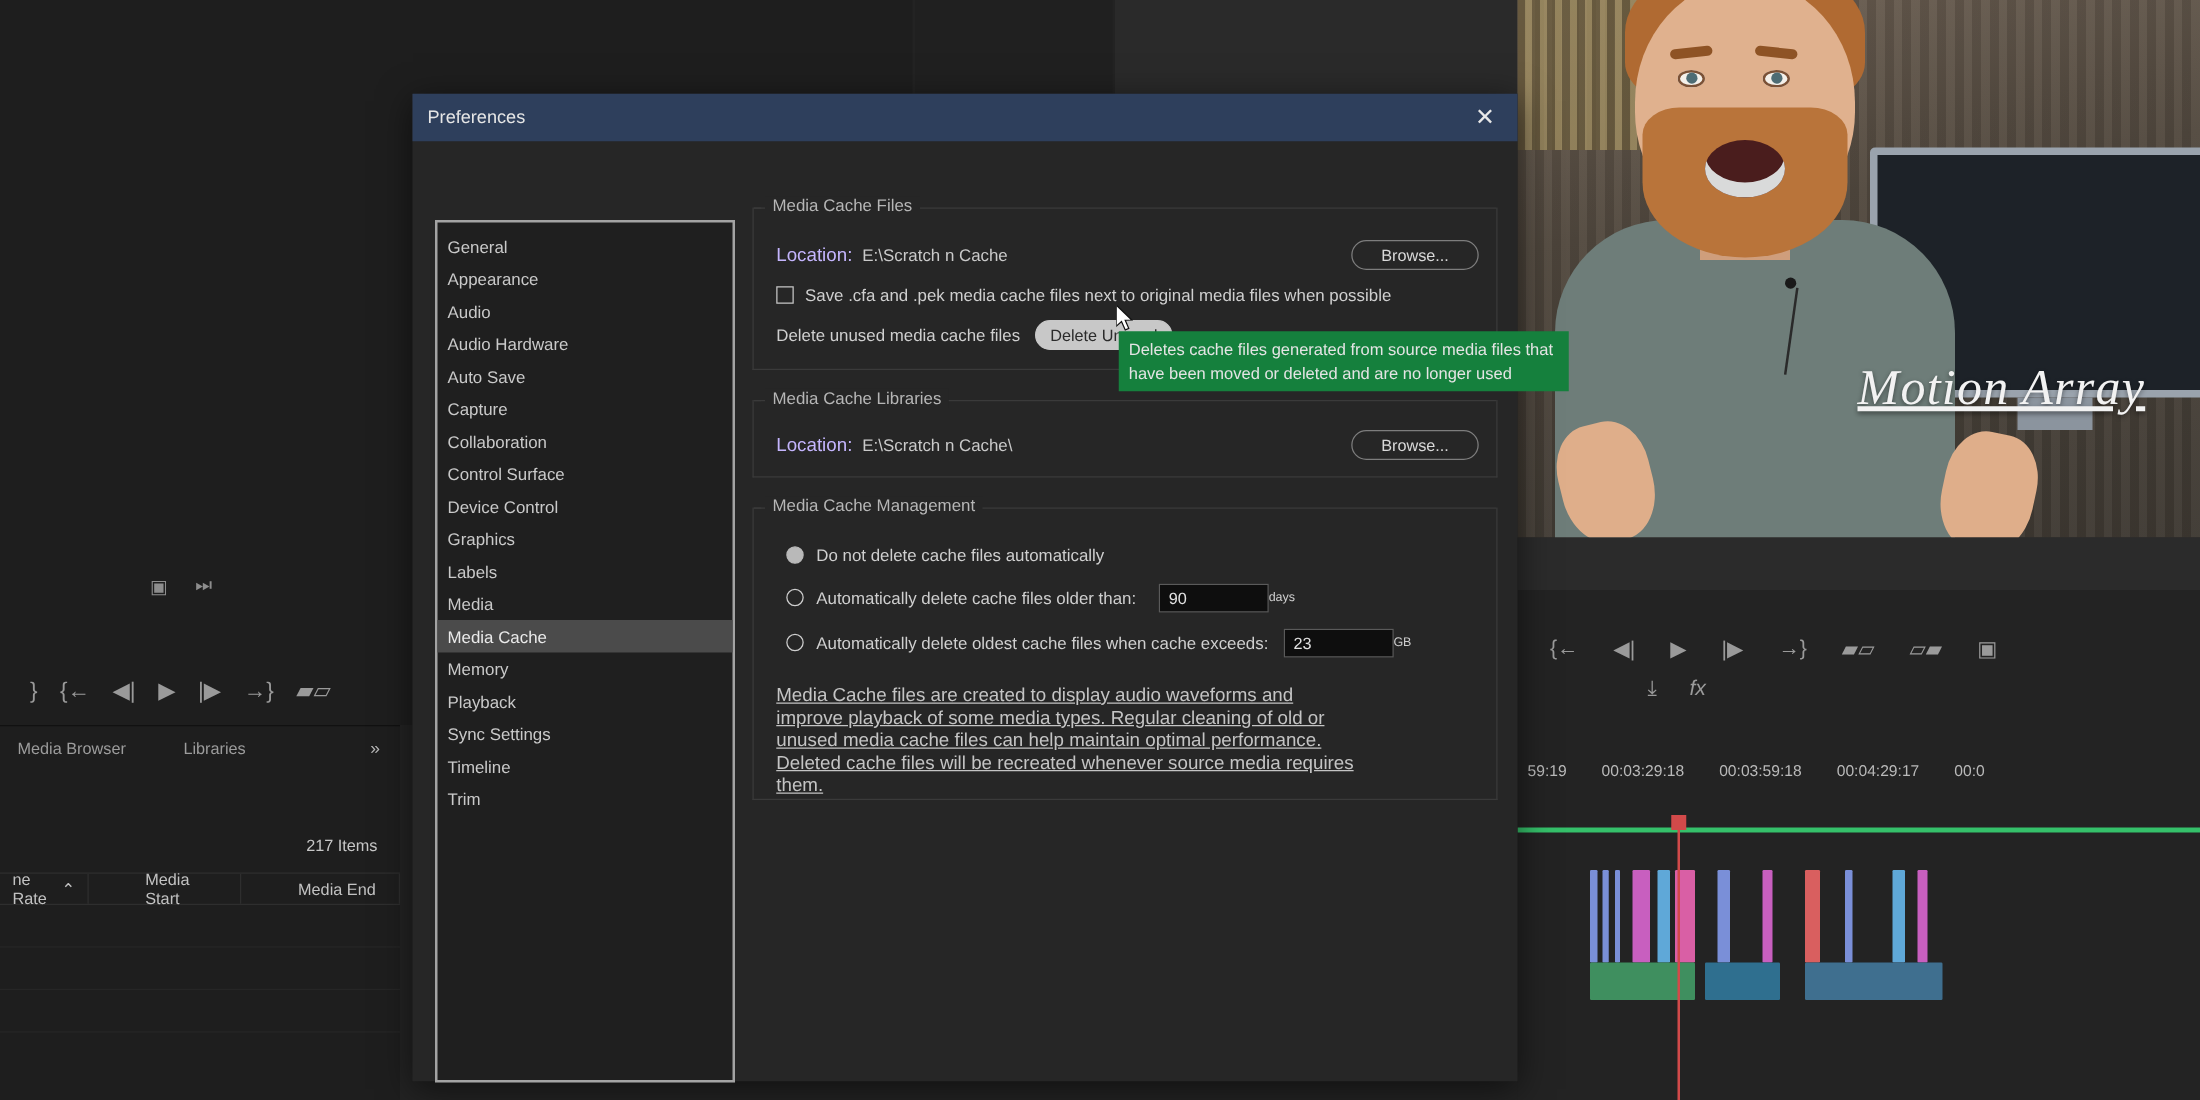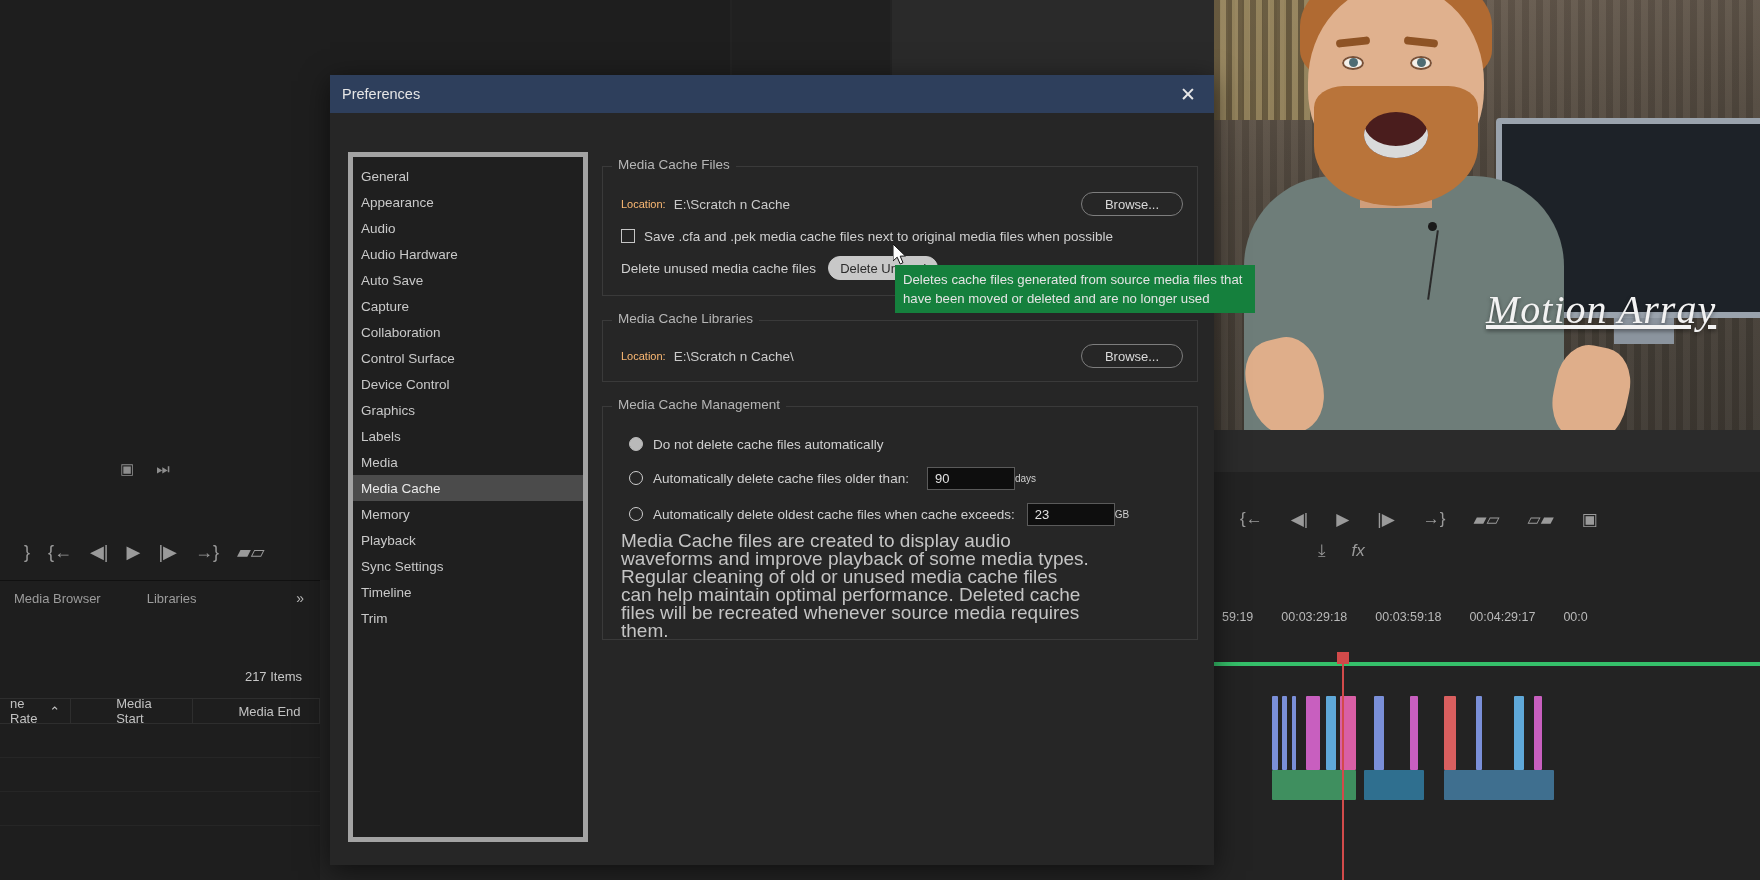--- a/index.html
+++ b/index.html
@@ -85,51 +85,51 @@
   .tl-right-strip { position:absolute; left:1214px; top:430px; width:546px; height:42px; background:#2b2b2b;}
 
   
   .dialog { position:absolute; left:330px; top:75px; width:884px; height:790px;
     background:#262626; box-shadow:0 6px 26px rgba(0,0,0,.55); }
   .dlg-title { height:38px; background:#2e3f5c; display:flex; align-items:center; padding:0 12px;
     color:#e6e6e6; font-size:14.5px; }
   .dlg-close { margin-left:auto; color:#e8e8e8; font-size:19px; line-height:1; padding:2px 6px; cursor:default;}
   .dlg-body { position:relative; height:752px; }
 
-  .sidebar { position:absolute; left:18px; top:39px; width:240px; height:690px; background:#1f1f1f;
-    border:5px solid #a3a3a3; padding-top:6px; }
+  .sidebar { position:absolute; left:18px; top:63px; width:240px; height:690px; background:#1f1f1f;
+    border:2px solid #a3a3a3; padding-top:6px; }
   .side-item { height:26px; display:flex; align-items:center; padding-left:8px; color:#c9c9c9; font-size:13.5px;}
   .side-item.sel { background:#4b4b4b; color:#eaeaea; }
 
   .content { position:absolute; left:272px; top:53px; width:596px; }
 
   .group { position:relative; border:1px solid #3a3a3a; border-top:none; margin-bottom:24px;
     padding:10px 14px 14px 18px; }
   .group::before { content:""; position:absolute; left:0; top:0; width:12px; height:1px; background:#3a3a3a; }
   .glabel { position:absolute; left:9px; top:-9px; background:#262626; padding:0 6px; color:#b6b6b6; font-size:13.5px;}
   .gline-left { position:absolute; left:0; top:0; width:6px; height:1px; background:#3a3a3a;}
 
   .row { display:flex; align-items:center; min-height:32px; }
-  .loc-label { color:#fdba74; font-size:11px; }
+  .loc-label { color:#c4b5fd; font-size:15px; }
   .loc-value { color:#cacaca; font-size:13.5px; margin-left:8px; }
   .btn { margin-left:auto; min-width:102px; height:24px; border-radius:12px; border:1px solid #7d7d7d;
     background:transparent; color:#d9d9d9; font-size:13px; display:flex; align-items:center; justify-content:center;
     font-family:"Liberation Sans", sans-serif; }
   .btn.filled { background:#c8c8c8; border-color:#c8c8c8; color:#2b2b2b; }
 
   .chk { width:14px; height:14px; border:1.5px solid #c6c6c6; margin-right:9px; flex:none; background:transparent;}
   .chk-label { color:#cfcfcf; font-size:13.5px; }
 
   .radio { width:14px; height:14px; border-radius:50%; border:1.5px solid #cfcfcf; margin-right:10px; flex:none;}
   .radio.on { background:#b9b9b9; border-color:#b9b9b9; }
   .r-label { color:#cfcfcf; font-size:13.5px; }
   .field { width:88px; height:23px; background:#0e0e0e; border:1px solid #5a5a5a; color:#e2e2e2;
     font-size:13px; display:flex; align-items:center; padding-left:7px; margin-left:12px;}
   .unit { color:#cfcfcf; font-size:10px; }
-  .desc { color:#c4c4c4; font-size:19px; line-height:18px; max-width:470px;}
+  .desc { color:#c4c4c4; font-size:15px; line-height:18px; margin-top:16px; max-width:470px;text-decoration:underline;}
 
   .tooltip { position:absolute; left:895px; top:265px; width:360px; background:#15803d;
     color:#e4e4e4; font-size:13.2px; line-height:19px; padding:5px 8px; }
 
   .cursor { position:absolute; left:893px; top:244px; width:16px; height:22px; }
 </style>
 </head>
 <body>
 
 <div id="root">

